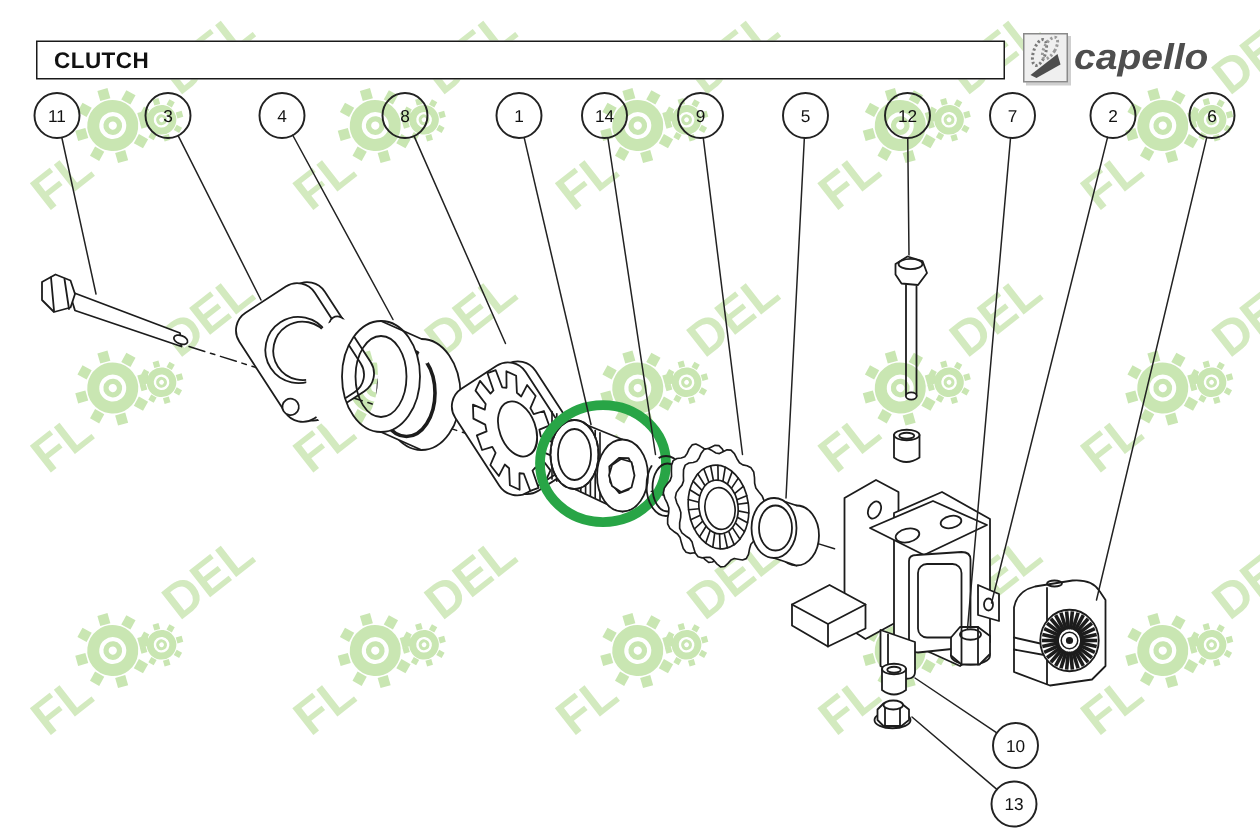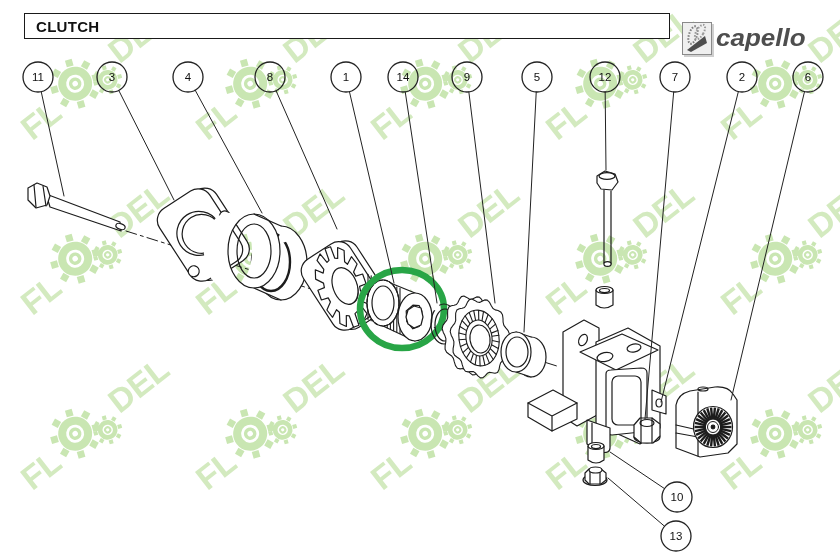--- a/index.html
+++ b/index.html
@@ -1,21 +1,21 @@
 <!DOCTYPE html>
 <html><head>
 <meta charset="utf-8">
 <style>
   html,body{margin:0;padding:0;background:#fff;}
   #stage{position:relative;width:840px;height:556px;overflow:hidden;background:#fff;
          font-family:"Liberation Sans",sans-serif;}
   #wm,#diagram{position:absolute;left:0;top:0;}
   #diagram{z-index:2;}
   #wm{z-index:1;}
-  .hdr{position:absolute;left:24px;top:13px;width:646px;height:26px;z-index:3;
+  .hdr{position:absolute;left:24px;top:27px;width:646px;height:26px;z-index:3;
        display:flex;background:#fff;border:1.4px solid #1a1a1a;box-sizing:border-box;align-items:center;}
   .hdr .cell{display:flex;align-items:center;padding-left:11px;box-sizing:border-box;
        font-weight:bold;font-size:15px;color:#111;letter-spacing:.3px;white-space:nowrap;}
   .hdr .c1{width:303px;}
   .hdr .c2{flex:1;border-left:1.4px solid #1a1a1a;}
   .logo{position:absolute;left:682px;top:22px;z-index:3;display:flex;align-items:center;font-style:italic;}
   .logo .box{width:28px;height:31px;background:#efefef;border:1px solid #8a8a8a;
        box-shadow:2px 2px 0 #cfcfcf;}
   .logo .word{margin-left:4px;font-weight:bold;font-size:26px;color:#4e4e4e;
        letter-spacing:0px;transform:scaleY(.92);}

